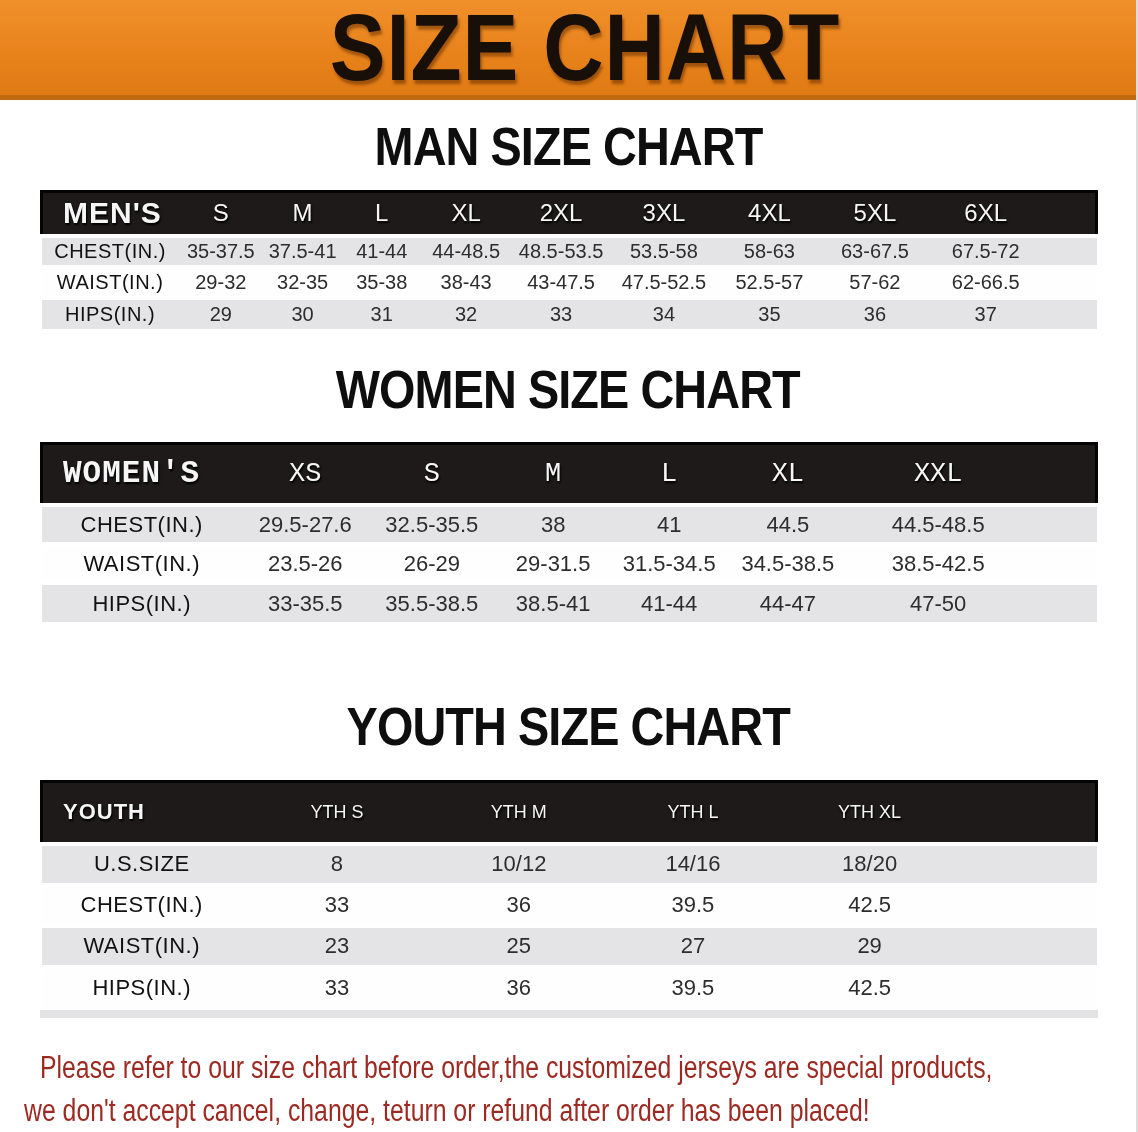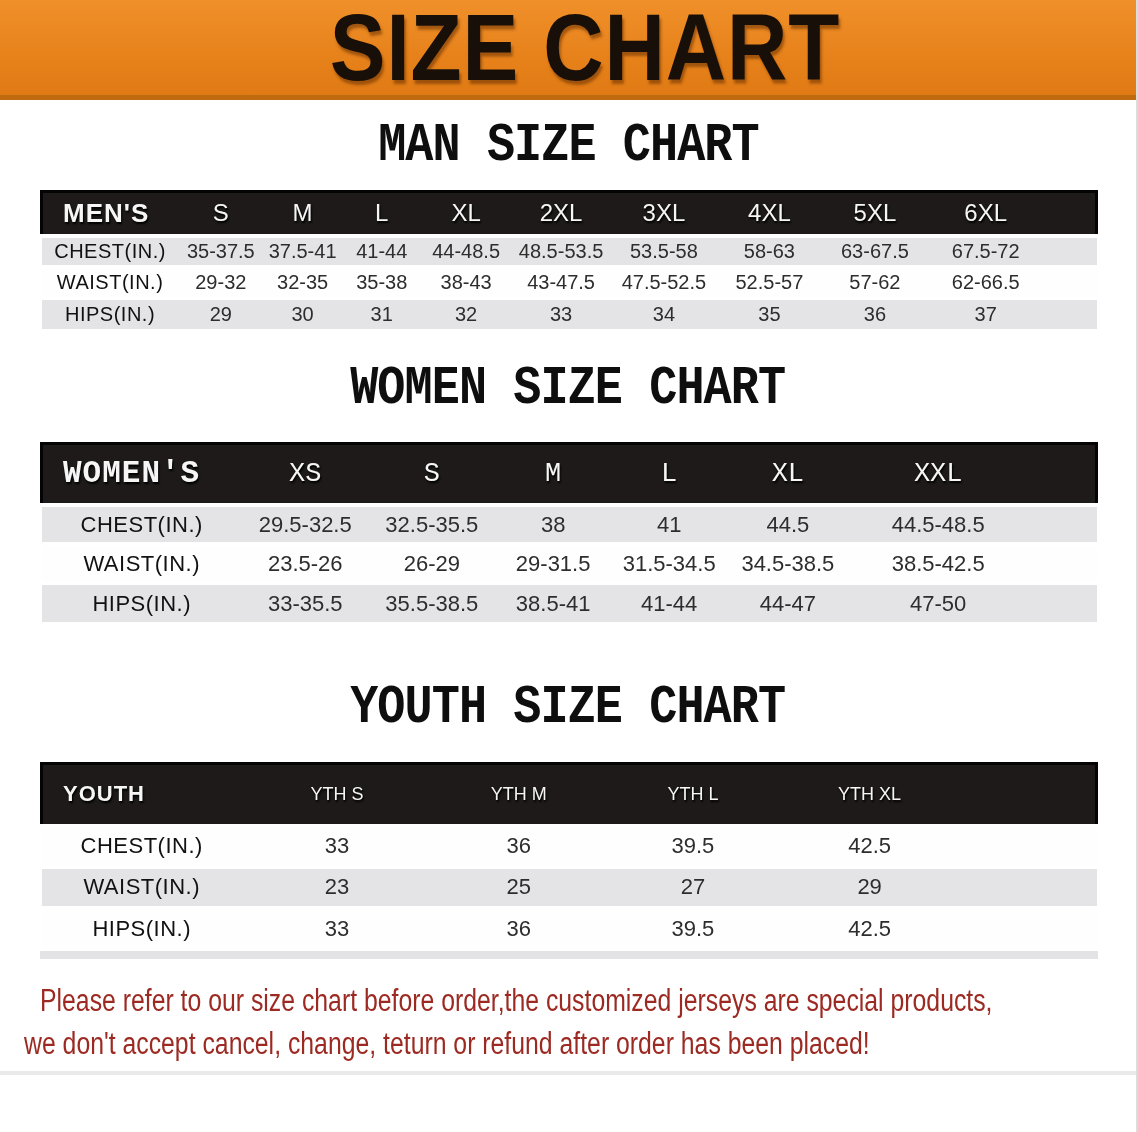--- a/index.html
+++ b/index.html
@@ -24,32 +24,32 @@
     color: #181008;
     letter-spacing: 1px;
     transform: scale(0.88, 1.0);
     text-shadow: 2px 4px 3px rgba(100, 45, 0, 0.55);
     white-space: nowrap;
   }
 
   
   .section-title {
     text-align: center;
-    line-height: 50px; height: 50px; font-family: Liberation Mono, monospace;
+    line-height: 50px; height: 50px;
   }
   .section-title span {
     display: inline-block;
     font-size: 52px; font-weight: bold; color: #0e0e0e;
     letter-spacing: -1px;
     transform: scale(0.9, 1.02);
     white-space: nowrap;
   }
   .mt-men   { margin-top: 22px; }
   .mt-women { margin-top: 36px; }
-  .mt-youth { margin-top: 62px; }
+  .mt-youth { margin-top: 80px; }
 
   
   table {
     width: 1058px; margin-left: 40px;
     border-collapse: collapse; table-layout: fixed;
   }
   .tbl-men   { margin-top: 18px; }
   .tbl-women { margin-top: 27px; }
   .tbl-youth { margin-top: 28px; }
 
@@ -67,21 +67,21 @@
   thead th:last-child  { border-right: 3px solid #040404; }
 
   .tbl-men   thead th { height: 44px; font-size: 24px; }
   .tbl-women thead th { height: 62px; font-size: 27px; font-family: Liberation Mono, monospace; }
   .tbl-youth thead th { height: 62px; font-size: 18px; }
 
   th.corner {
     font-weight: bold; text-align: left; padding-left: 20px;
     letter-spacing: 1px;
   }
-  .tbl-men   th.corner { font-size: 26px; }
+  .tbl-men   th.corner { font-size: 30px; }
   .tbl-women th.corner { font-size: 31px; }
   .tbl-youth th.corner { font-size: 22px; }
 
   tbody td {
     text-align: center;
     border-top: 4px solid #ffffff;
     color: #2d2d2d;
     white-space: nowrap;
   }
   .tbl-men   tbody td { height: 31px; font-size: 20px; }
@@ -90,21 +90,21 @@
 
   tr.gray  td { background: #e4e4e6; }
   tr.white td { background: #fefefe; }
   td.lbl { color: #111111; letter-spacing: 0.5px; }
 
   
   .table-end-strip {
     width: 1058px; height: 8px; margin: 2px 0 0 40px;
     background: #e3e3e5;
   }
-  .footer { margin-top: 20px; }
+  .footer { margin-top: 28px; }
   .footer-line {
     display: inline-block;
     font-size: 31px; line-height: 43px;
     color: #9c2a22;
     transform: scaleX(0.8);
     transform-origin: 0 50%;
     white-space: nowrap;
   }
   .footer-line.l1 { margin-left: 40px; }
   .footer-line.l2 { margin-left: 24px; }
@@ -219,21 +219,21 @@
       <th>M</th>
       <th>L</th>
       <th>XL</th>
       <th>XXL</th>
       <th></th>
     </tr>
   </thead>
   <tbody>
     <tr class="gray">
       <td class="lbl">CHEST(IN.)</td>
-      <td>29.5-32.5</td>
+      <td>29.5-27.6</td>
       <td>32.5-35.5</td>
       <td>38</td>
       <td>41</td>
       <td>44.5</td>
       <td>44.5-48.5</td>
       <td></td>
     </tr>
     <tr class="white">
       <td class="lbl">WAIST(IN.)</td>
       <td>23.5-26</td>
@@ -274,20 +274,28 @@
     <tr>
       <th class="corner">YOUTH</th>
       <th>YTH S</th>
       <th>YTH M</th>
       <th>YTH L</th>
       <th>YTH XL</th>
       <th></th>
     </tr>
   </thead>
   <tbody>
+    <tr class="gray">
+      <td class="lbl">U.S.SIZE</td>
+      <td>8</td>
+      <td>10/12</td>
+      <td>14/16</td>
+      <td>18/20</td>
+      <td></td>
+    </tr>
     <tr class="white">
       <td class="lbl">CHEST(IN.)</td>
       <td>33</td>
       <td>36</td>
       <td>39.5</td>
       <td>42.5</td>
       <td></td>
     </tr>
     <tr class="gray">
       <td class="lbl">WAIST(IN.)</td>

